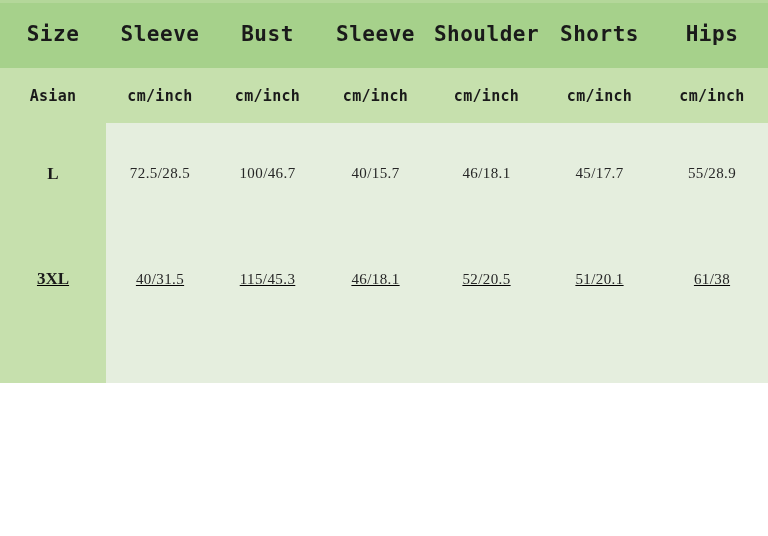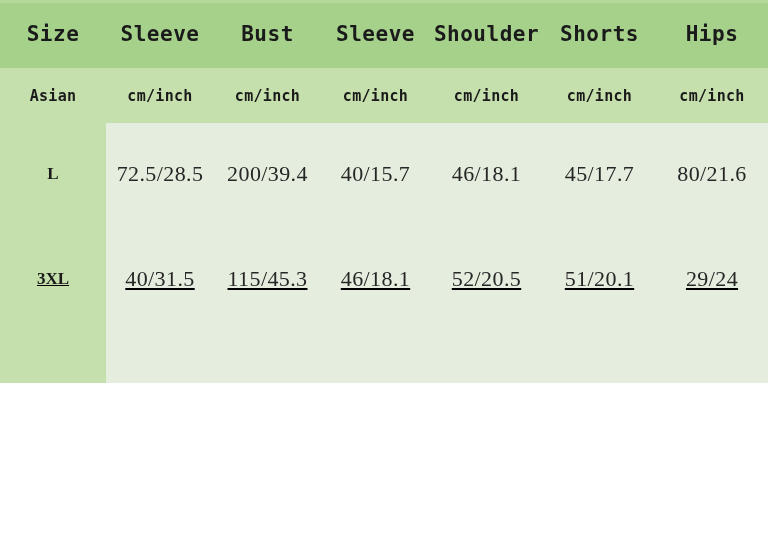--- a/index.html
+++ b/index.html
@@ -95,21 +95,21 @@
     letter-spacing: 0.3px;
   }
   .size-cell {
     font-family: "Liberation Serif", "DejaVu Serif", serif;
     font-size: 17px;
     font-weight: bold;
     color: #1a1a1a;
   }
   .val-cell {
     font-family: "Liberation Serif", "DejaVu Serif", serif;
-    font-size: 22px;
+    font-size: 15px;
     font-weight: normal;
     color: #262626;
     letter-spacing: 0.4px;
   }
 </style>
 </head>
 <body>
 
 <div id="size-chart">
 
@@ -146,34 +146,34 @@
         <td class="unit-cell">cm/inch</td>
         <td class="unit-cell">cm/inch</td>
         <td class="unit-cell">cm/inch</td>
         <td class="unit-cell">cm/inch</td>
         <td class="unit-cell">cm/inch</td>
       </tr>
 
       <tr class="data-row">
         <td class="size-cell">L</td>
         <td class="val-cell">72.5/28.5</td>
-        <td class="val-cell">200/39.4</td>
+        <td class="val-cell">100/46.7</td>
         <td class="val-cell">40/15.7</td>
         <td class="val-cell">46/18.1</td>
         <td class="val-cell">45/17.7</td>
-        <td class="val-cell">80/21.6</td>
+        <td class="val-cell">55/28.9</td>
       </tr>
 
 
 
       <tr class="data-row last">
         <td class="size-cell">3XL</td>
         <td class="val-cell">40/31.5</td>
         <td class="val-cell">115/45.3</td>
         <td class="val-cell">46/18.1</td>
         <td class="val-cell">52/20.5</td>
         <td class="val-cell">51/20.1</td>
-        <td class="val-cell">29/24</td>
+        <td class="val-cell">61/38</td>
       </tr>
     </tbody>
   </table>
 
 </div>
 
 </body></html>

